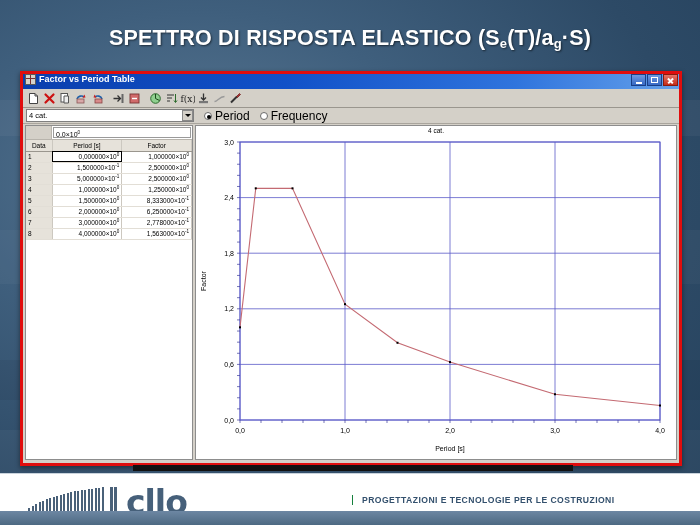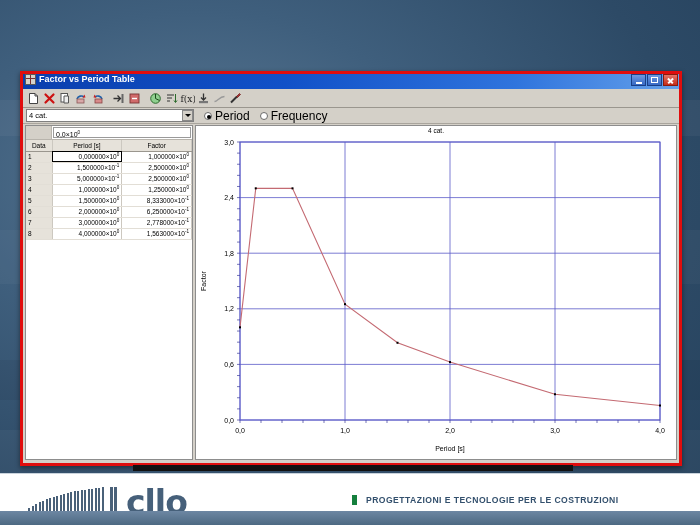--- a/index.html
+++ b/index.html
@@ -225,33 +225,34 @@
   #bars i { display:block; width:2px; background:#4a6179; }
   #logo {
     position:absolute; left:126px; top:10px;
     font-size:33px; font-weight:bold; color:#46607a;
     letter-spacing:-1px; font-family:"DejaVu Sans", sans-serif;
   }
   #tagline {
     position:absolute; left:352px; top:22px;
     font-size:8.6px; font-weight:bold; color:#33506d;
     letter-spacing:0.45px; white-space:nowrap;
-    border-left:5px solid #15803d; padding-left:9px;
+    border-left:1px solid #15803d; padding-left:9px;
   }
 </style>
 </head>
 <body>
 
 <div id="slide">
 
   <div class="bg-streak s1"></div>
   <div class="bg-streak s2"></div>
   <div class="bg-streak s3"></div>
   <div class="bg-streak s4"></div>
 
+  <div id="title"><span>SPETTRO DI RISPOSTA ELASTICO (S</span><sub>e</sub><span>(T)/a</span><sub>g</sub><span>·S)</span></div>
 
   <div id="shot">
 
     <div id="titlebar">
       <span class="tb-icon"></span>
       <span class="tb-title">Factor vs Period Table</span>
       <span class="winbtn min">
           <span></span>
         </span>
       <span class="winbtn max">

